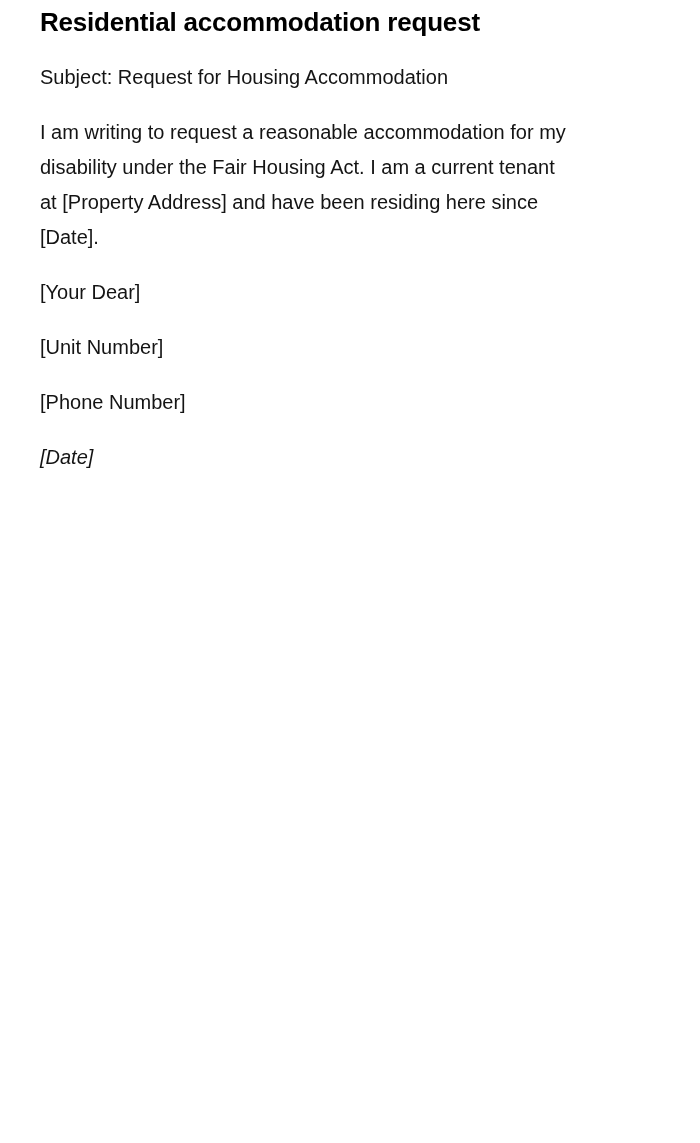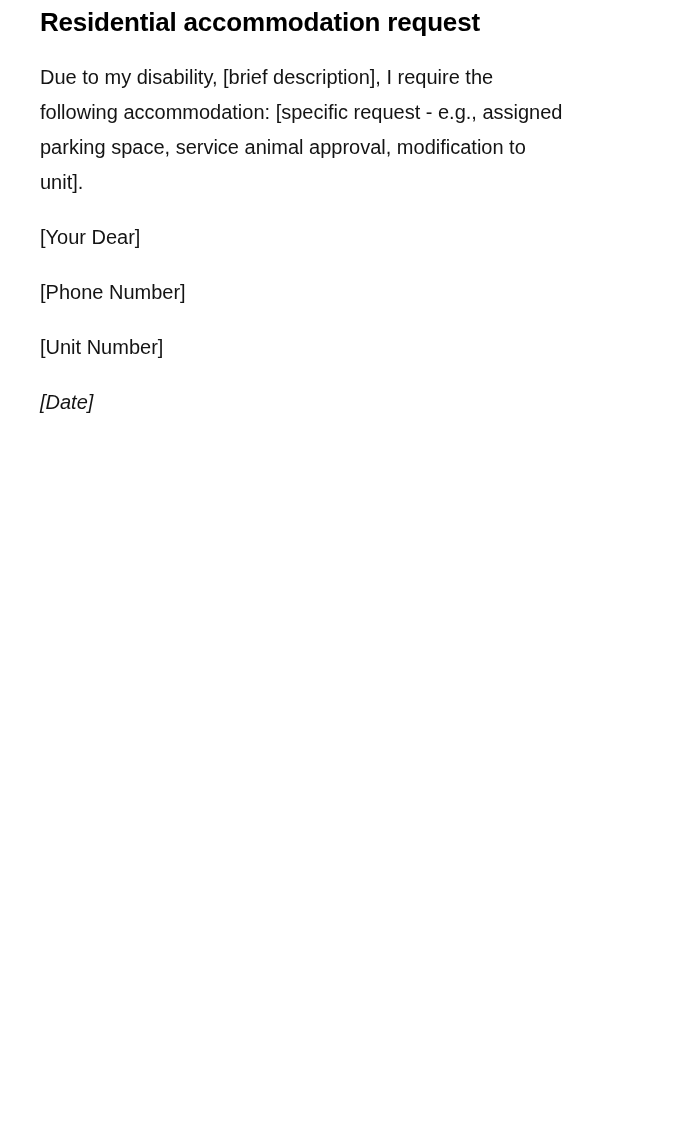--- a/index.html
+++ b/index.html
@@ -49,31 +49,32 @@
 </style>
 </head>
 <body>
 
 <div class="document">
 
   <h1 class="doc-title">Residential accommodation request</h1>
 
   <div class="doc-body">
 
+    <p class="para">Subject: Request for Housing Accommodation</p>
 
 
+    <p class="para">I am writing to request a reasonable accommodation for my disability under the Fair Housing Act. I am a current tenant at [Property Address] and have been residing here since [Date].</p>
 
-    <p class="para">Due to my disability, [brief description], I require the following accommodation: [specific request - e.g., assigned parking space, service animal approval, modification to unit].</p>
 
 
 
 
 
     <p class="para">[Your Dear]</p>
 
+    <p class="para">[Unit Number]</p>
+
     <p class="para">[Phone Number]</p>
-
-    <p class="para">[Unit Number]</p>
 
     <p class="para">[Date]</p>
 
   </div>
 </div>
 
 </body></html>

